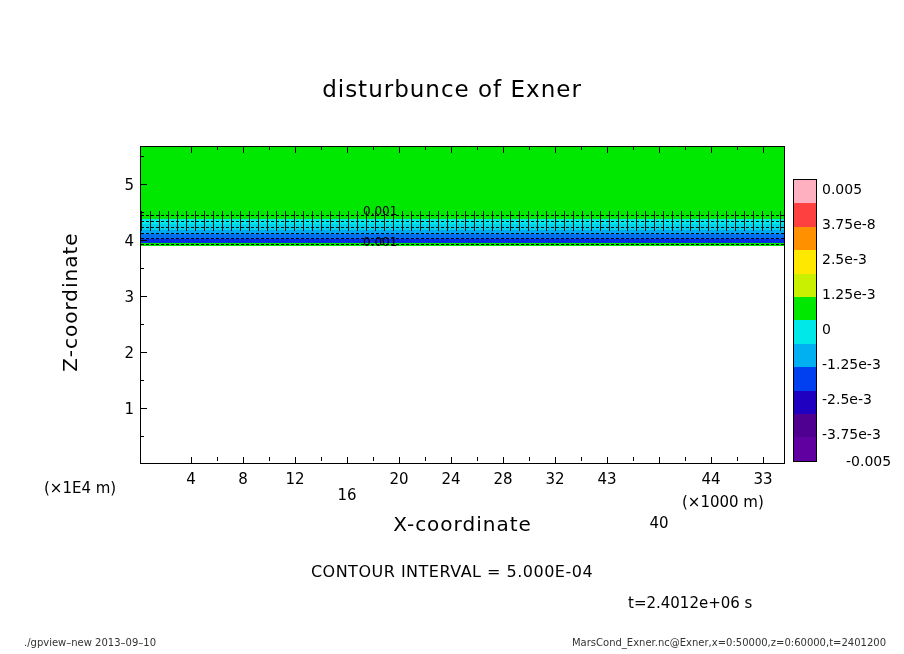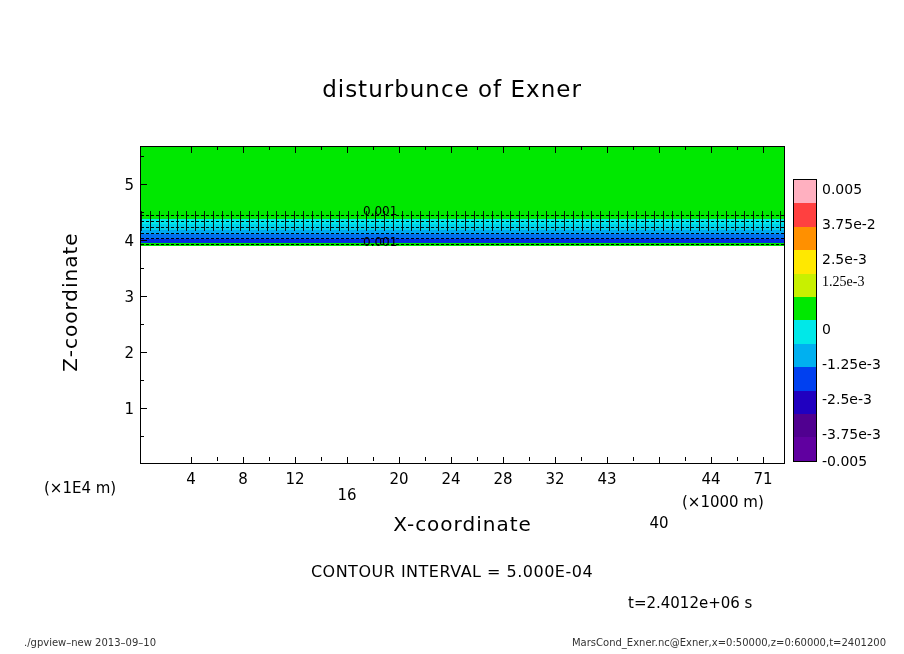--- a/index.html
+++ b/index.html
@@ -220,21 +220,21 @@
 <div class="xticklabel abs" style="left:223px; top:470px;">8</div>
 <div class="xticklabel abs" style="left:275px; top:470px;">12</div>
 <div class="xticklabel abs" style="left:327px; top:470px;margin-top:16px;">16</div>
 <div class="xticklabel abs" style="left:379px; top:470px;">20</div>
 <div class="xticklabel abs" style="left:431px; top:470px;">24</div>
 <div class="xticklabel abs" style="left:483px; top:470px;">28</div>
 <div class="xticklabel abs" style="left:535px; top:470px;">32</div>
 <div class="xticklabel abs" style="left:587px; top:470px;">43</div>
 <div class="xticklabel abs" style="left:639px; top:470px;margin-top:44px;">40</div>
 <div class="xticklabel abs" style="left:691px; top:470px;">44</div>
-<div class="xticklabel abs" style="left:743px; top:470px;">71</div>
+<div class="xticklabel abs" style="left:743px; top:470px;">33</div>
 
 <div class="abs" id="y-axis" style="left:140px; top:146px; width:1px; height:318px;">
   <div class="ytick minor" style="top:290px;"></div>
   <div class="ytick" style="top:262px;"></div>
   <div class="ytick minor" style="top:234px;"></div>
   <div class="ytick" style="top:206px;"></div>
   <div class="ytick minor" style="top:178px;"></div>
   <div class="ytick" style="top:150px;"></div>
   <div class="ytick minor" style="top:122px;"></div>
   <div class="ytick" style="top:94px;"></div>
@@ -263,25 +263,25 @@
   <div class="cb-cell" style="height:23.4px; background:#00e800;"></div>
   <div class="cb-cell" style="height:23.4px; background:#00e8e8;"></div>
   <div class="cb-cell" style="height:23.4px; background:#00b0f0;"></div>
   <div class="cb-cell" style="height:23.4px; background:#0040f0;"></div>
   <div class="cb-cell" style="height:23.4px; background:#2000c0;"></div>
   <div class="cb-cell" style="height:23.4px; background:#500090;"></div>
   <div class="cb-cell" style="height:23.4px; background:#6000a0;"></div>
 </div>
 
 <div class="cb-label" style="top:181px;">0.005</div>
-<div class="cb-label" style="top:216px;">3.75e-2</div>
+<div class="cb-label" style="top:216px;">3.75e-8</div>
 <div class="cb-label" style="top:251px;">2.5e-3</div>
-<div class="cb-label" style="top:274px;font-family:Liberation Serif, serif;">1.25e-3</div>
+<div class="cb-label" style="top:286px;">1.25e-3</div>
 <div class="cb-label" style="top:321px;">0</div>
 <div class="cb-label" style="top:356px;">-1.25e-3</div>
 <div class="cb-label" style="top:391px;">-2.5e-3</div>
 <div class="cb-label" style="top:426px;">-3.75e-3</div>
-<div class="cb-label" style="top:453px;">-0.005</div>
+<div class="cb-label" style="top:453px;margin-left:24px;">-0.005</div>
 
 <div class="abs" id="contour-interval">CONTOUR INTERVAL = 5.000E-04</div>
 <div class="abs" id="time-label">t=2.4012e+06 s</div>
 <div class="abs" id="footer-left">./gpview–new  2013–09–10</div>
 <div class="abs" id="footer-right">MarsCond_Exner.nc@Exner,x=0:50000,z=0:60000,t=2401200</div>
 
 </body></html>

